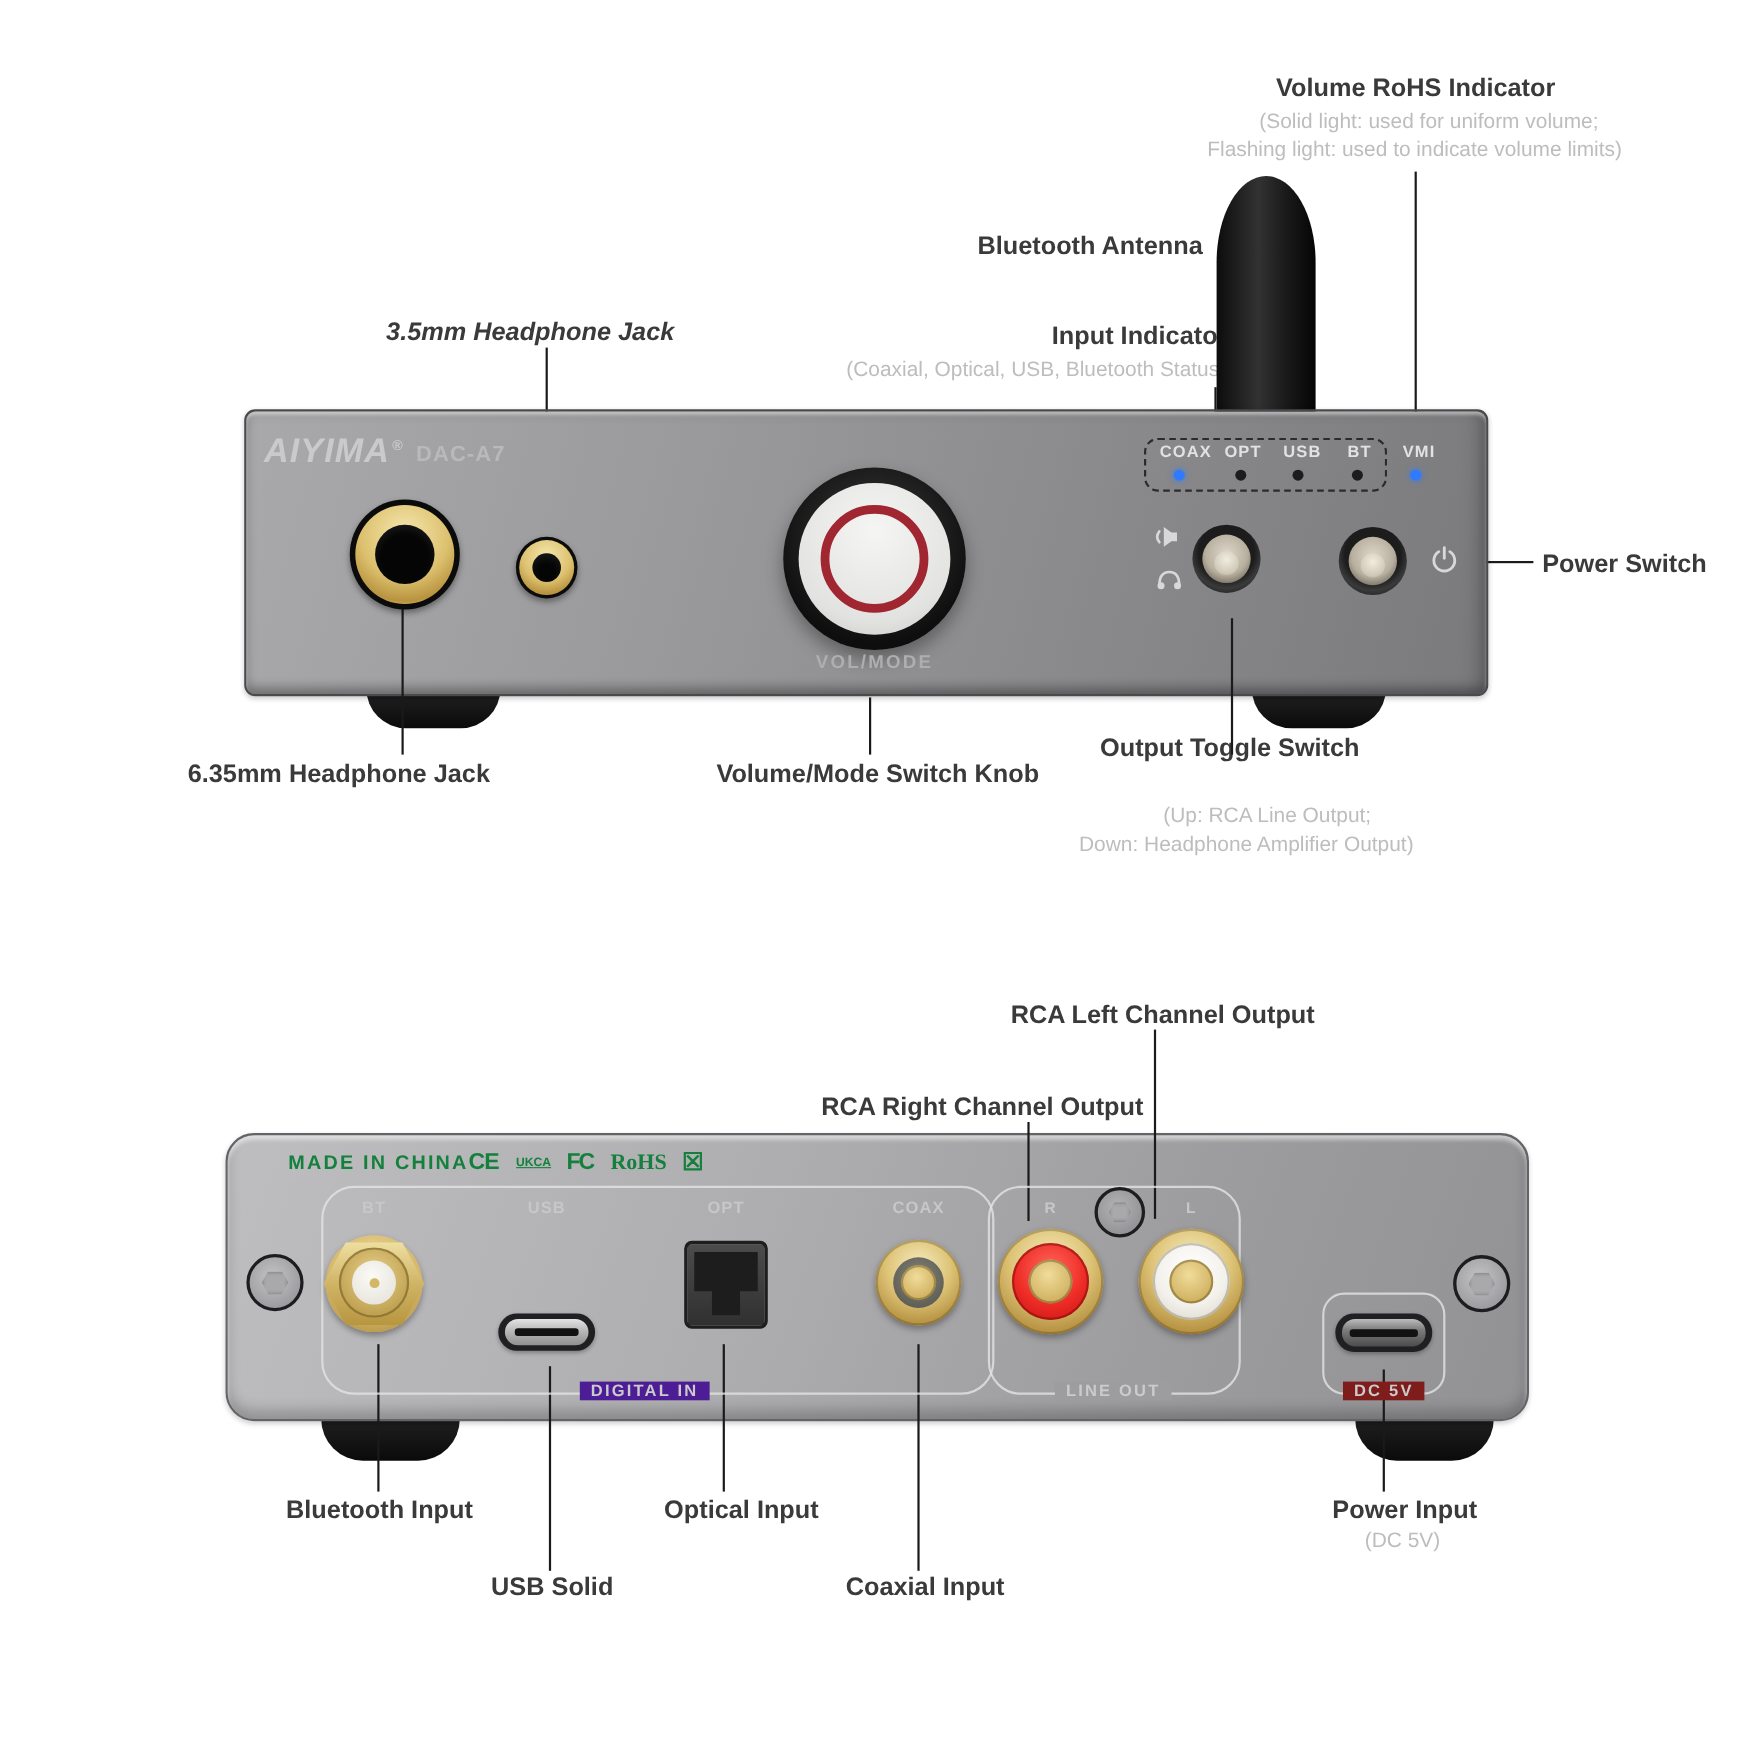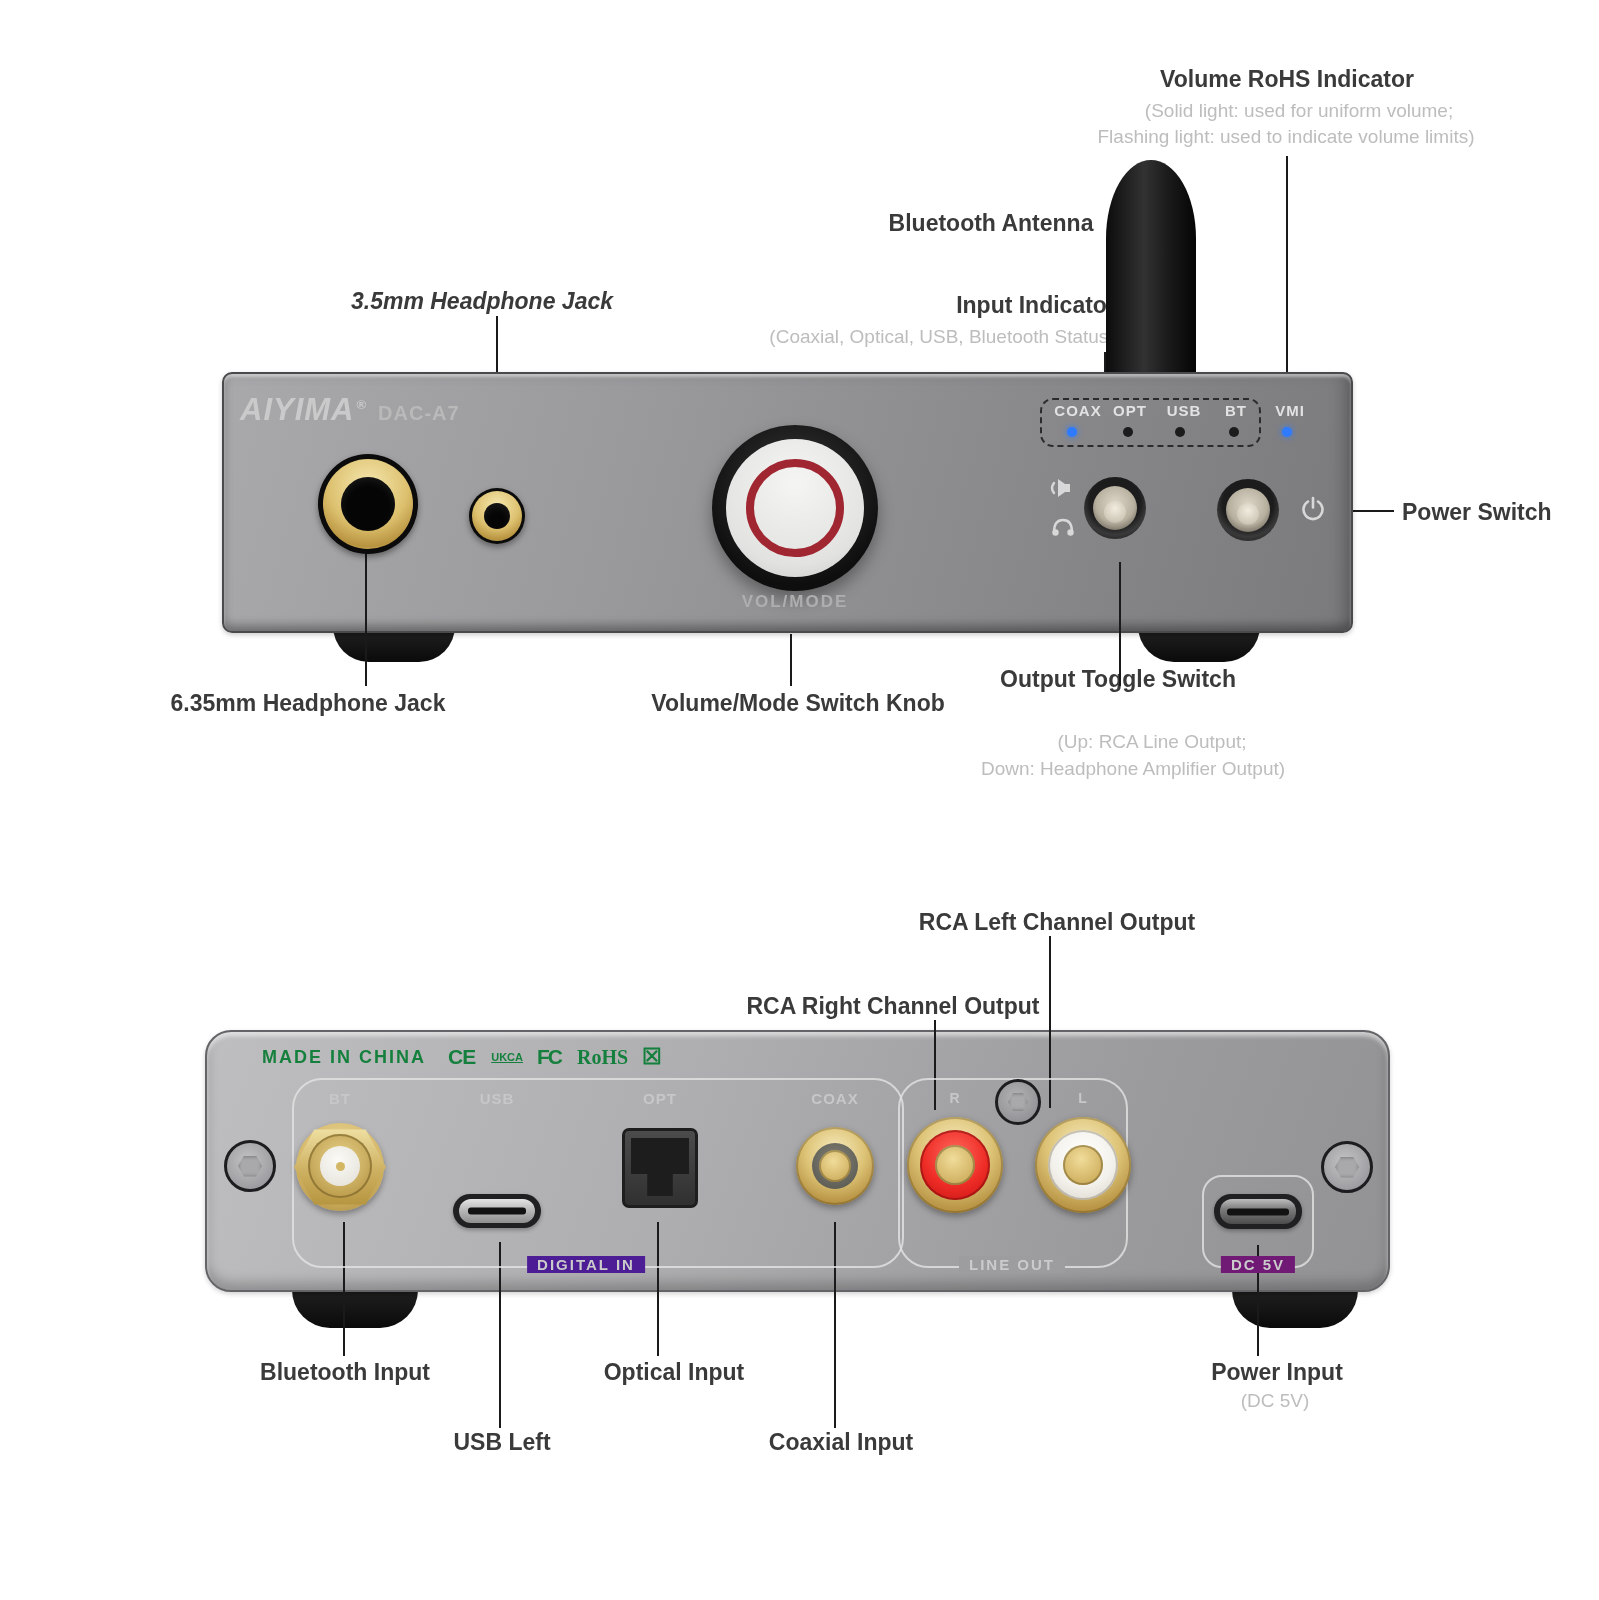--- a/index.html
+++ b/index.html
@@ -60,21 +60,21 @@
     background:radial-gradient(circle at 50% 40%,#1c1c1c 52%,#3a3a3a 68%,#090909 100%);}
   .toggle-inner{position:absolute;left:9px;top:9px;width:44px;height:44px;border-radius:50%;
     background:radial-gradient(circle at 50% 40%,#ded7c9,#b8b09f 55%,#7b7569 80%,#34312b 100%);}
   .toggle-pin{position:absolute;left:20px;top:24px;width:22px;height:22px;border-radius:50%;
     background:radial-gradient(circle at 50% 35%,#f1ecdf,#cfc8b8 70%,#9a datafr);}
   .toggle-pin{background:radial-gradient(circle at 50% 35%,#f1ecdf,#cfc8b8 70%,#9a9384);}
   .front-icon{position:absolute;z-index:4;color:#d8d8d8;}
   
   .made-row{position:absolute;left:262px;top:1044px;display:flex;align-items:center;z-index:3;color:#15803d;}
   .made-text{font-size:18px;font-weight:700;letter-spacing:2px;}
-  .cert{font-weight:700;margin-left:22px;}
+  .cert{font-weight:700;}
   .cert.ce{font-size:21px;letter-spacing:-1px;}
   .cert.ukca{display:inline-flex;line-height:1;font-size:11px;letter-spacing:0;margin-left:16px;text-decoration:underline;}
   .cert.fc{font-size:21px;letter-spacing:-2px;margin-left:14px;}
   .cert.rohs{font-family:"Liberation Serif",serif;font-size:20px;margin-left:16px;}
   .cert.weee{font-size:22px;margin-left:14px;}
   .group-box{position:absolute;border:2px solid rgba(228,228,228,.8);box-sizing:border-box;z-index:3;}
   .group-label{position:absolute;transform:translateX(-50%);font-size:15px;font-weight:700;
     color:#cbcbcb;letter-spacing:2px;z-index:4;padding:0 10px;}
   .port-label{position:absolute;transform:translateX(-50%);font-size:15px;font-weight:700;
     color:#c7c7c9;letter-spacing:1px;z-index:4;top:1090px;}
@@ -205,21 +205,21 @@
   </div>
   <svg class="front-icon" style="left:1299px;top:495px;" width="28" height="28" viewBox="0 0 28 28">
     <path d="M9 6.5 A 9.5 9.5 0 1 0 19 6.5" stroke="#d8d8d8" stroke-width="2.6" fill="none" stroke-linecap="round"></path>
     <line x1="14" y1="3" x2="14" y2="12.5" stroke="#d8d8d8" stroke-width="2.6" stroke-linecap="round"></line>
   </svg>
 
   <div class="h-label" style="left:1057px;top:909px;">RCA Left Channel Output</div>
   <div class="h-label" style="left:893px;top:993px;">RCA Right Channel Output</div>
 
   <div class="h-label" style="left:345px;top:1359px;">Bluetooth Input</div>
-  <div class="h-label" style="left:502px;top:1429px;">USB Left</div>
+  <div class="h-label" style="left:502px;top:1429px;">USB Solid</div>
   <div class="h-label" style="left:674px;top:1359px;">Optical Input</div>
   <div class="h-label" style="left:841px;top:1429px;">Coaxial Input</div>
   <div class="h-label" style="left:1277px;top:1359px;">Power Input</div>
   <div class="g-label" style="left:1275px;top:1390px;">(DC 5V)</div>
 
   <div class="lead-v" style="left:1049px;top:936px;height:172px;z-index:3;"></div>
   <div class="lead-v" style="left:934px;top:1020px;height:90px;z-index:3;"></div>
   <div class="lead-v" style="left:343px;top:1222px;height:134px;z-index:3;"></div>
   <div class="lead-v" style="left:499px;top:1242px;height:186px;z-index:3;"></div>
   <div class="lead-v" style="left:657px;top:1222px;height:134px;z-index:3;"></div>
@@ -240,21 +240,21 @@
     <span class="cert fc">FC</span>
     <span class="cert rohs">RoHS</span>
     <span class="cert weee">☒</span>
   </div>
 
   <div class="group-box" style="left:292px;top:1078px;width:612px;height:190px;border-radius:30px;"></div>
   <div class="group-box" style="left:898px;top:1078px;width:230px;height:190px;border-radius:30px;"></div>
   <div class="group-box" style="left:1202px;top:1175px;width:112px;height:93px;border-radius:20px;"></div>
   <span class="group-label" style="left:586px;top:1256px;background:#4c1d95;">DIGITAL IN</span>
   <span class="group-label" style="left:1012px;top:1256px;background:#9d9d9f;">LINE OUT</span>
-  <span class="group-label" style="left:1258px;top:1256px;background:#701a75;">DC 5V</span>
+  <span class="group-label" style="left:1258px;top:1256px;background:#7f1d1d;">DC 5V</span>
 
   <span class="port-label" style="left:340px;">BT</span>
   <span class="port-label" style="left:497px;">USB</span>
   <span class="port-label" style="left:660px;">OPT</span>
   <span class="port-label" style="left:835px;">COAX</span>
   <span class="port-label" style="left:955px;font-size:14px;">R</span>
   <span class="port-label" style="left:1083px;font-size:14px;">L</span>
 
   <div class="screw" style="left:224px;top:1140px;width:52px;height:52px;">
       <div class="hex"></div>

